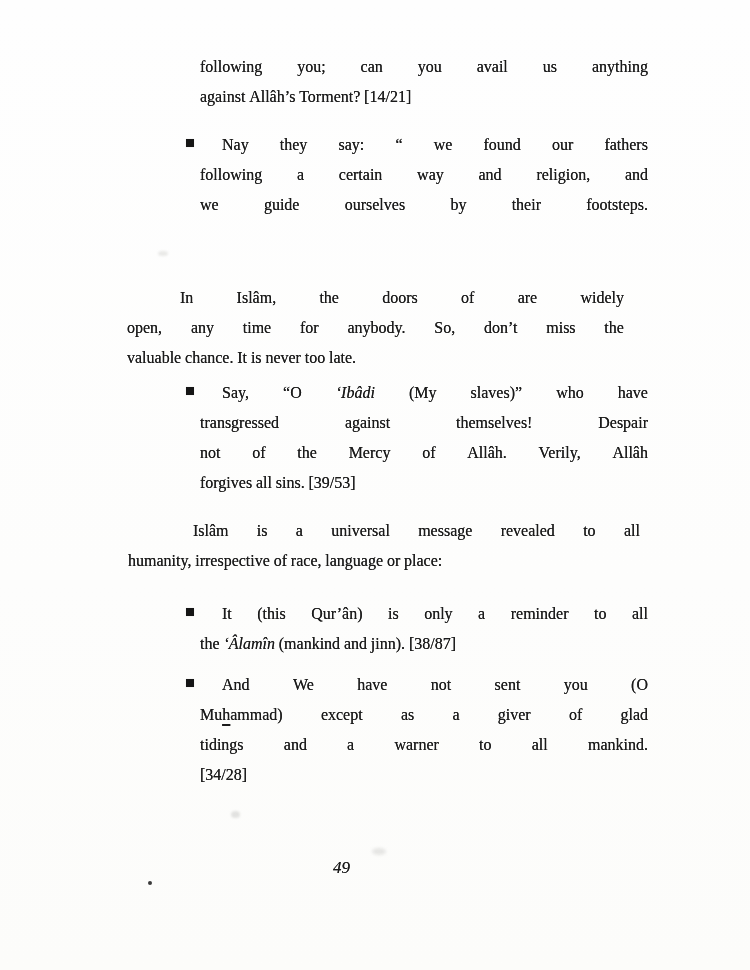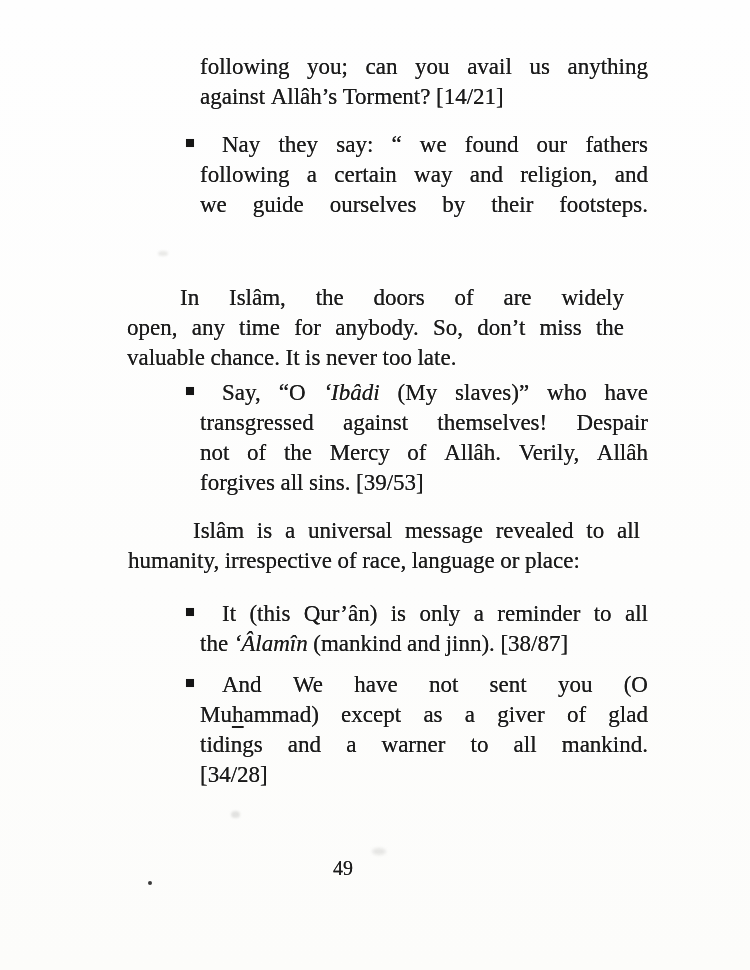--- a/index.html
+++ b/index.html
@@ -9,21 +9,21 @@
     font-family:"Liberation Serif","DejaVu Serif",serif;
     color:#1b1b1b;
     overflow:hidden;
   }
   .page{
     position:relative;width:750px;height:970px;
     background:linear-gradient(180deg,#fefefe 0%,#fdfdfc 60%,#fcfcfa 100%);
   }
   .block{
     position:absolute;
-    font-size:23px;
+    font-size:16px;
     line-height:30px;
     text-shadow:0 0 0.4px rgba(10,10,10,0.85);
     text-align:right;
   }
   .line{
     display:flex;
     column-gap:0.24em;
     position:relative;
     height:30px;
     line-height:30px;
@@ -45,22 +45,23 @@
   
   #block-a{left:200px;top:52px;width:448px;}
   #block-b{left:200px;top:130px;width:448px;}
   #block-c{left:127px;top:283px;width:497px;}
   #block-d{left:200px;top:378px;width:448px;}
   #block-e{left:128px;top:516px;width:512px;}
   #block-f{left:200px;top:599px;width:448px;}
   #block-g{left:200px;top:670px;width:448px;}
   .page-number{
     position:absolute;left:333px;top:853px;
-    font-size:20px;line-height:30px;
+    font-size:17px;line-height:30px;
     text-shadow:0 0 0.4px rgba(10,10,10,0.85);
+    font-style:italic;
   }
   .speck{position:absolute;border-radius:50%;}
   .speck-1{left:148px;top:881px;width:4px;height:4px;background:#3a3a3a;}
   .speck-2{left:231px;top:811px;width:9px;height:7px;background:#e2e2e0;filter:blur(1px);}
   .speck-3{left:372px;top:848px;width:14px;height:7px;background:#e6e6e4;filter:blur(1.5px);}
   .speck-4{left:158px;top:251px;width:10px;height:5px;background:#e9e9e7;filter:blur(1px);}
 </style>
 </head>
 <body>
 

